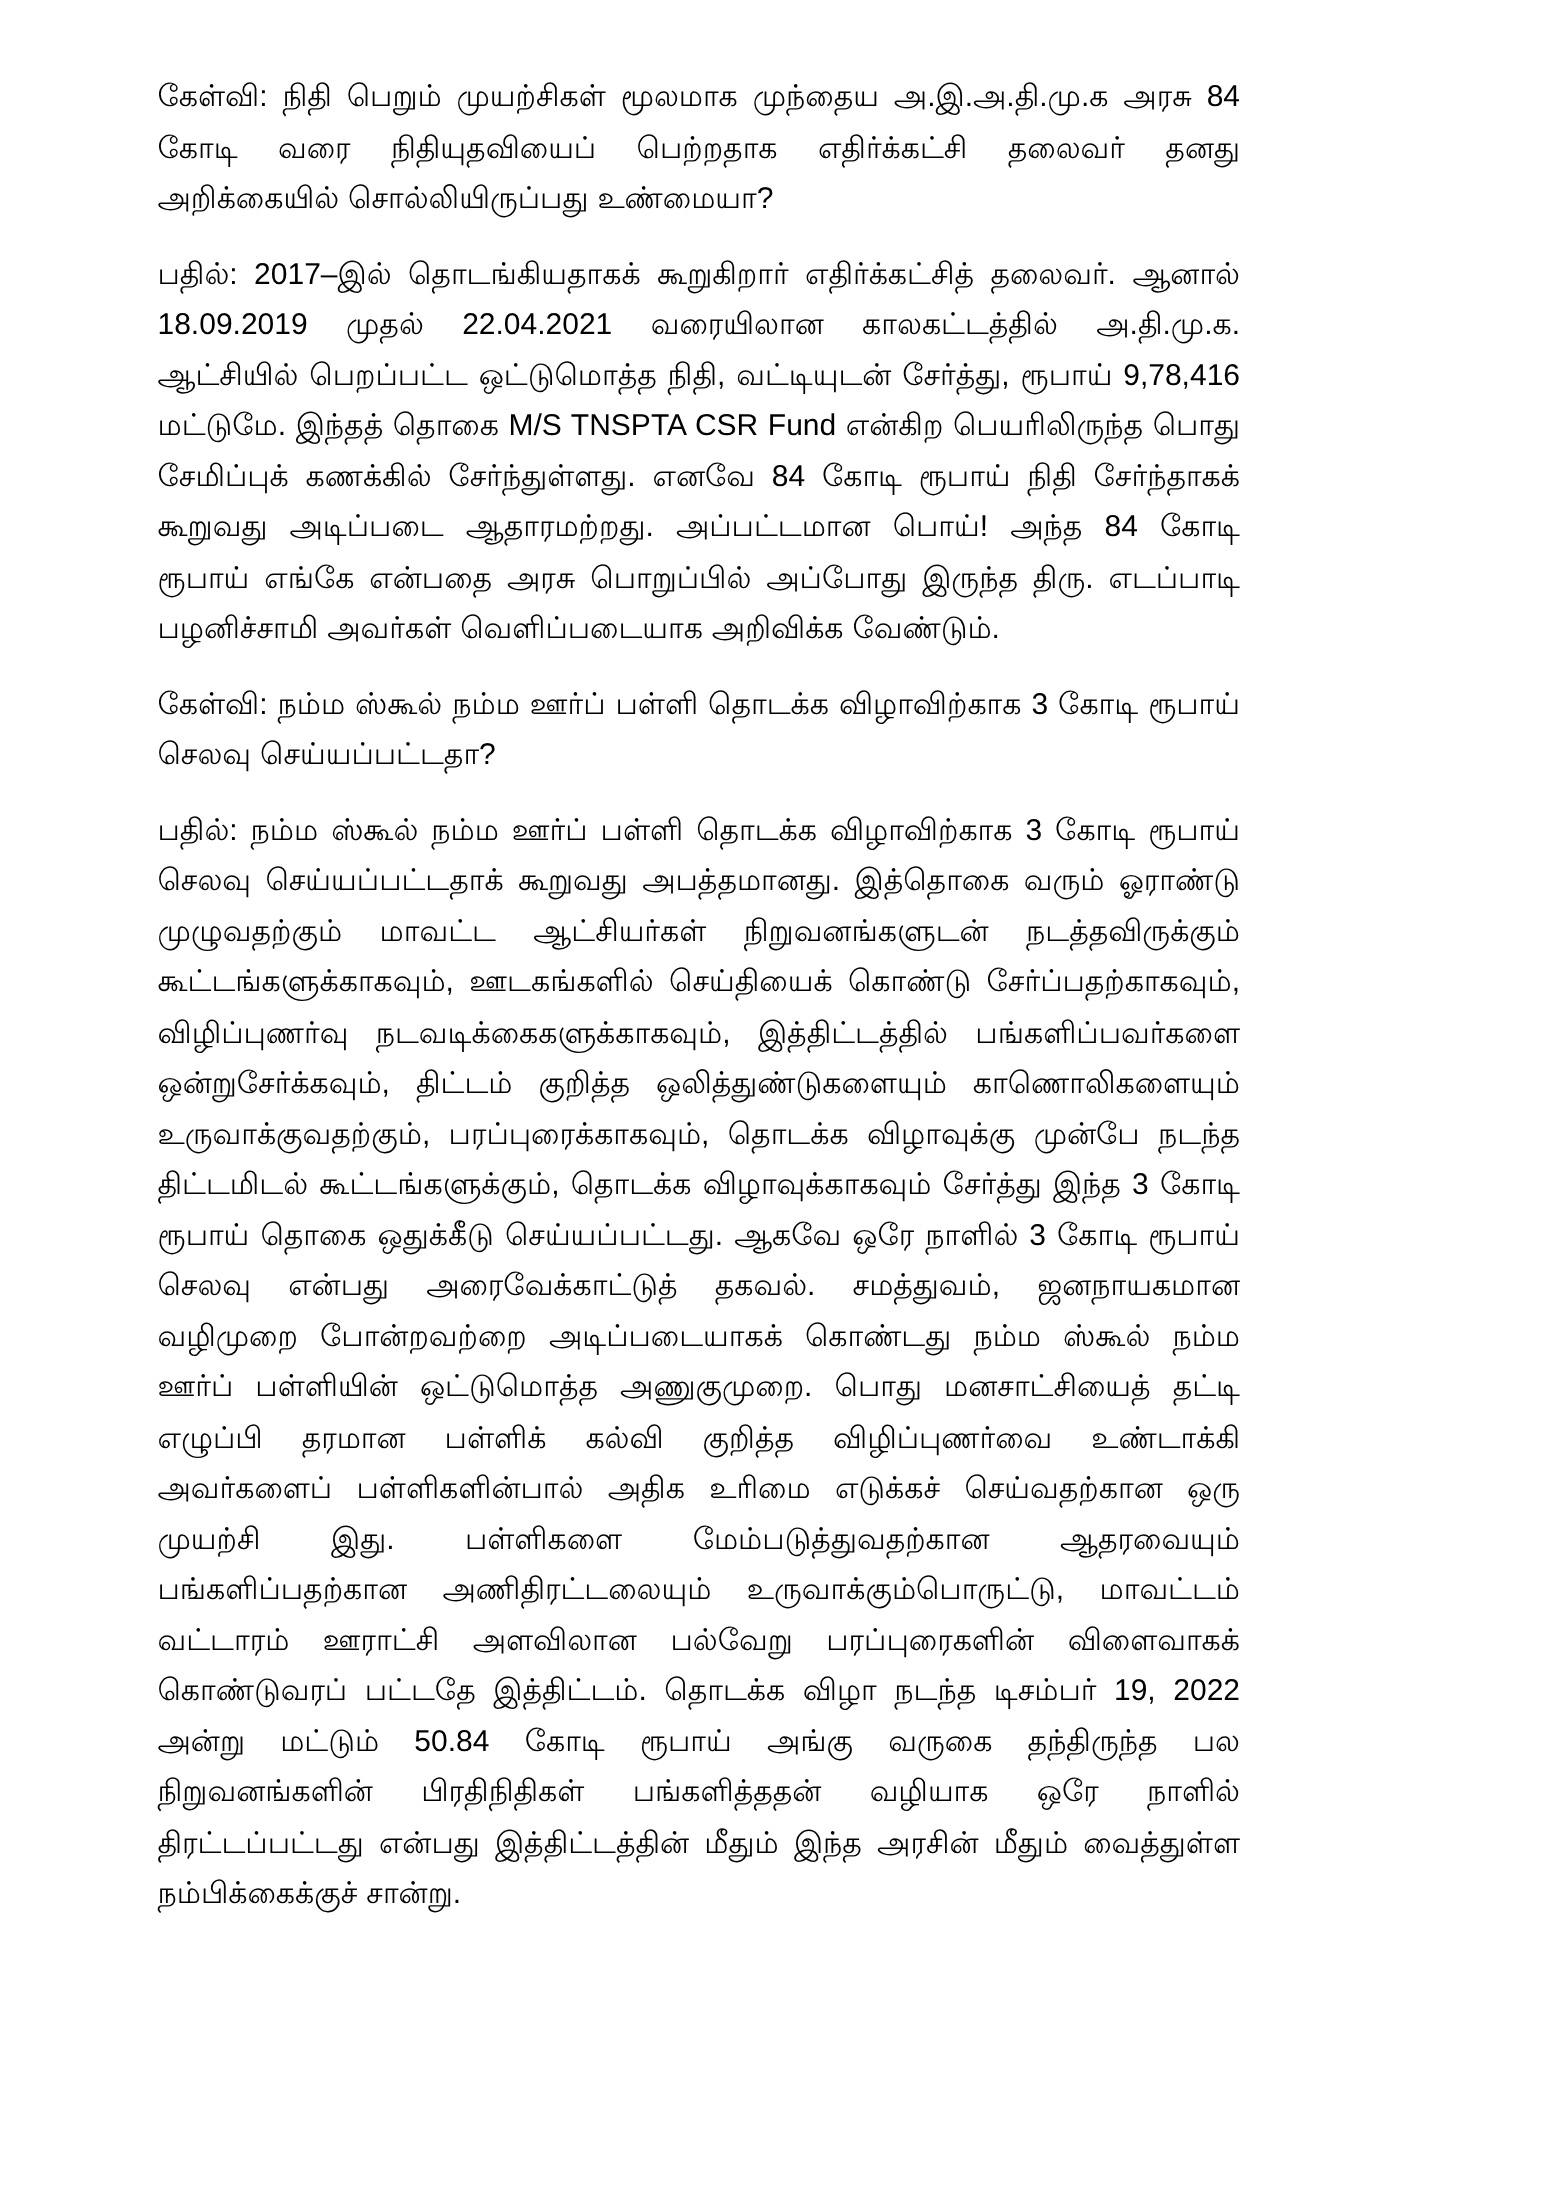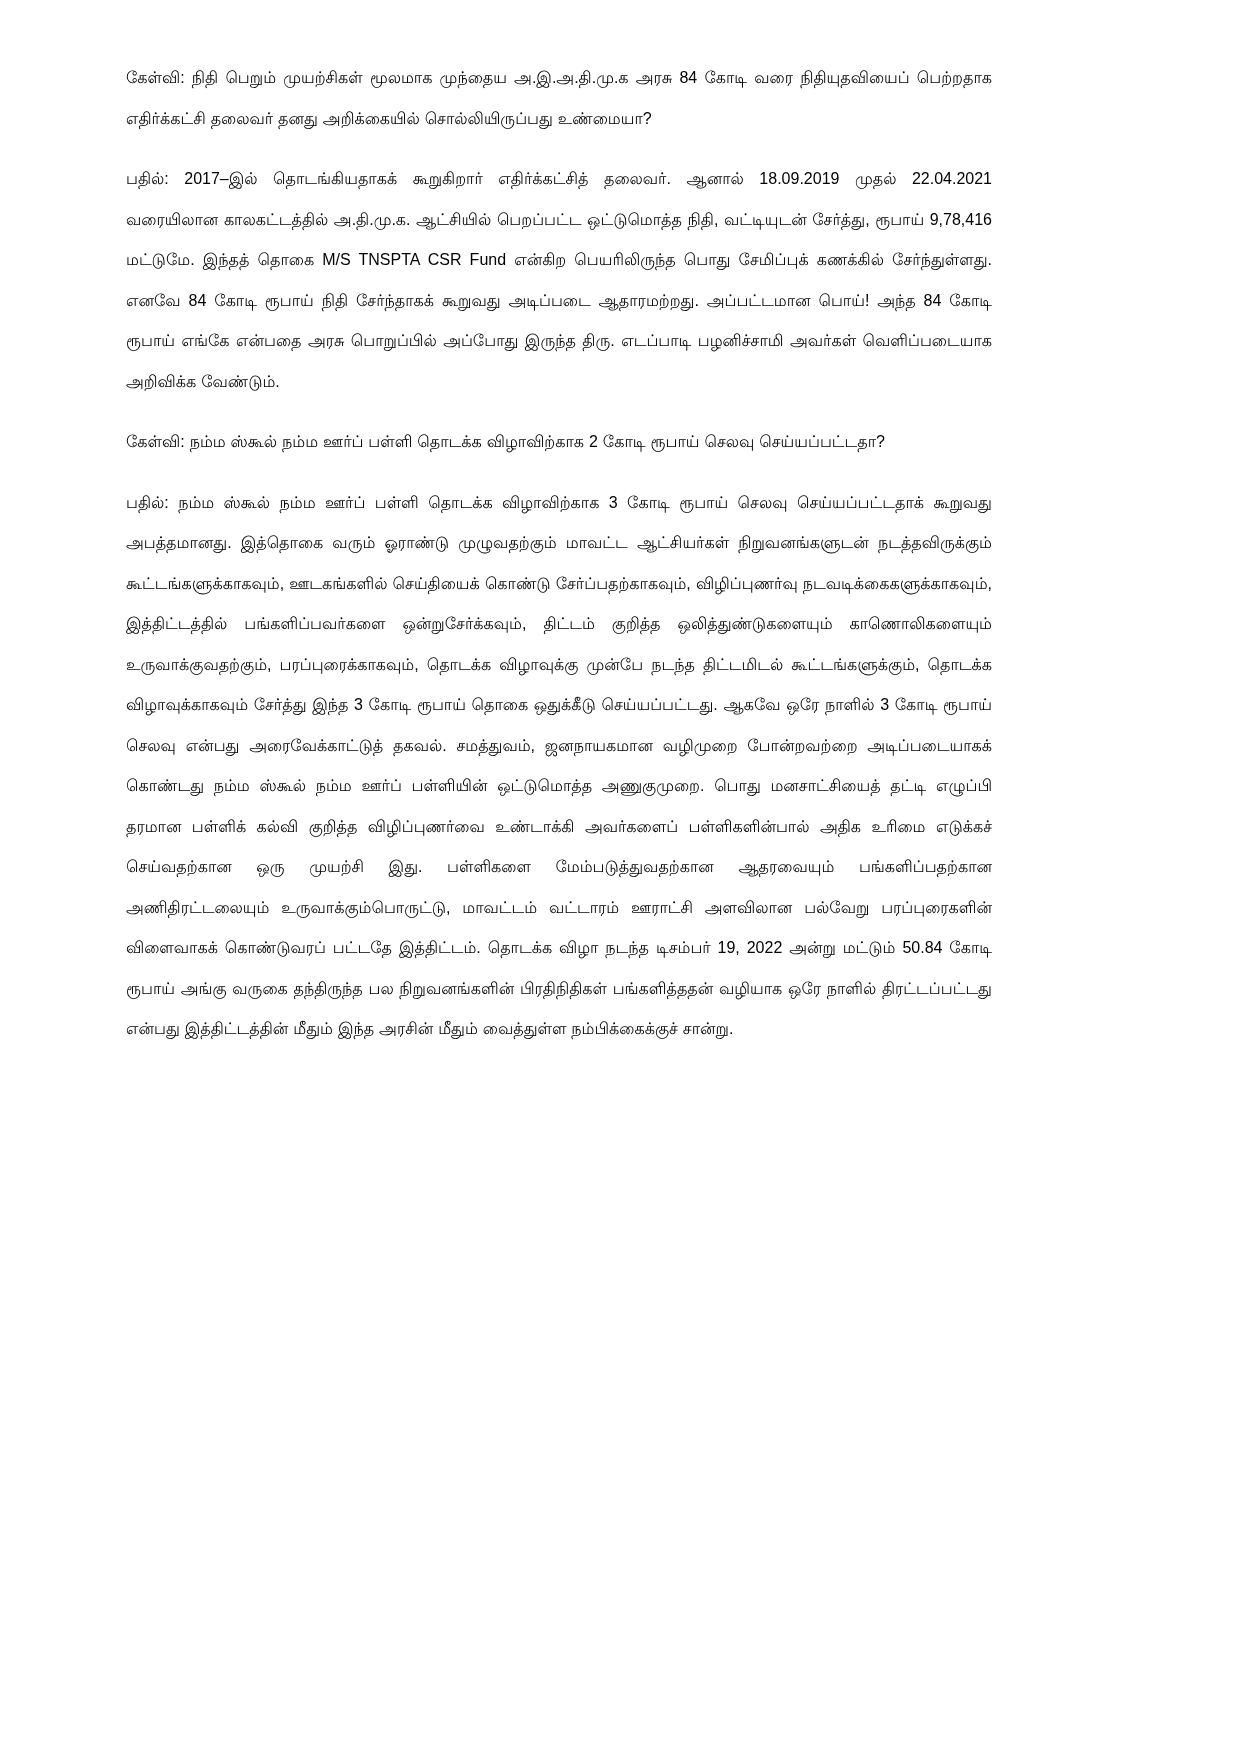--- a/index.html
+++ b/index.html
@@ -18,21 +18,21 @@
     padding: 58px 120px 40px 126px;
     font-family: "Liberation Sans", "DejaVu Sans", sans-serif;
   }
 
   .doc-body {
     width: 866px;
   }
 
   p.para {
     margin: 0 0 20px 0;
-    font-size: 16px;
+    font-size: 24px;
     line-height: 40.5px;
     color: #000000;
     text-align: justify;
     text-justify: inter-word;
     word-spacing: 0.5px;
     -webkit-hyphens: none;
     hyphens: none;
   }
 
   p.para:last-child {
@@ -47,18 +47,18 @@
 </head>
 <body>
 
 <div class="page">
   <div class="doc-body">
 
     <p class="para">கேள்வி: நிதி பெறும் முயற்சிகள் மூலமாக முந்தைய அ.இ.அ.தி.மு.க அரசு 84 கோடி வரை நிதியுதவியைப் பெற்றதாக எதிர்க்கட்சி தலைவர் தனது அறிக்கையில் சொல்லியிருப்பது உண்மையா?</p>
 
     <p class="para">பதில்: 2017–இல் தொடங்கியதாகக் கூறுகிறார் எதிர்க்கட்சித் தலைவர். ஆனால் 18.09.2019 முதல் 22.04.2021 வரையிலான காலகட்டத்தில் அ.தி.மு.க. ஆட்சியில் பெறப்பட்ட ஒட்டுமொத்த நிதி, வட்டியுடன் சேர்த்து, ரூபாய் 9,78,416 மட்டுமே. இந்தத் தொகை M/S TNSPTA CSR Fund  என்கிற பெயரிலிருந்த பொது சேமிப்புக் கணக்கில் சேர்ந்துள்ளது. எனவே 84 கோடி ரூபாய் நிதி சேர்ந்தாகக் கூறுவது அடிப்படை ஆதாரமற்றது. அப்பட்டமான பொய்! அந்த 84 கோடி ரூபாய் எங்கே என்பதை அரசு பொறுப்பில் அப்போது இருந்த திரு. எடப்பாடி பழனிச்சாமி அவர்கள் வெளிப்படையாக அறிவிக்க வேண்டும்.</p>
 
-    <p class="para">கேள்வி: நம்ம ஸ்கூல் நம்ம ஊர்ப் பள்ளி தொடக்க விழாவிற்காக 2 கோடி ரூபாய் செலவு செய்யப்பட்டதா?</p>
+    <p class="para">கேள்வி: நம்ம ஸ்கூல் நம்ம ஊர்ப் பள்ளி தொடக்க விழாவிற்காக 3 கோடி ரூபாய் செலவு செய்யப்பட்டதா?</p>
 
     <p class="para">பதில்: நம்ம ஸ்கூல் நம்ம ஊர்ப் பள்ளி தொடக்க விழாவிற்காக 3 கோடி ரூபாய் செலவு செய்யப்பட்டதாக் கூறுவது அபத்தமானது. இத்தொகை வரும் ஓராண்டு முழுவதற்கும் மாவட்ட ஆட்சியர்கள் நிறுவனங்களுடன் நடத்தவிருக்கும் கூட்டங்களுக்காகவும், ஊடகங்களில் செய்தியைக் கொண்டு சேர்ப்பதற்காகவும், விழிப்புணர்வு நடவடிக்கைகளுக்காகவும், இத்திட்டத்தில் பங்களிப்பவர்களை ஒன்றுசேர்க்கவும், திட்டம் குறித்த ஒலித்துண்டுகளையும் காணொலிகளையும் உருவாக்குவதற்கும், பரப்புரைக்காகவும், தொடக்க விழாவுக்கு முன்பே நடந்த திட்டமிடல் கூட்டங்களுக்கும், தொடக்க விழாவுக்காகவும் சேர்த்து இந்த 3 கோடி ரூபாய் தொகை ஒதுக்கீடு செய்யப்பட்டது. ஆகவே ஒரே நாளில் 3 கோடி ரூபாய் செலவு என்பது அரைவேக்காட்டுத் தகவல். சமத்துவம், ஜனநாயகமான வழிமுறை போன்றவற்றை அடிப்படையாகக் கொண்டது நம்ம ஸ்கூல் நம்ம ஊர்ப் பள்ளியின் ஒட்டுமொத்த அணுகுமுறை. பொது மனசாட்சியைத் தட்டி எழுப்பி தரமான பள்ளிக் கல்வி குறித்த விழிப்புணர்வை உண்டாக்கி அவர்களைப் பள்ளிகளின்பால் அதிக உரிமை எடுக்கச் செய்வதற்கான ஒரு முயற்சி இது. பள்ளிகளை மேம்படுத்துவதற்கான ஆதரவையும் பங்களிப்பதற்கான அணிதிரட்டலையும் உருவாக்கும்பொருட்டு,  மாவட்டம் வட்டாரம் ஊராட்சி அளவிலான பல்வேறு பரப்புரைகளின் விளைவாகக் கொண்டுவரப் பட்டதே இத்திட்டம்.  தொடக்க விழா நடந்த டிசம்பர் 19, 2022 அன்று மட்டும் 50.84 கோடி ரூபாய் அங்கு வருகை தந்திருந்த பல நிறுவனங்களின் பிரதிநிதிகள் பங்களித்ததன் வழியாக ஒரே நாளில் திரட்டப்பட்டது என்பது இத்திட்டத்தின் மீதும் இந்த அரசின் மீதும் வைத்துள்ள நம்பிக்கைக்குச் சான்று.</p>
 
   </div>
 </div>
 
 </body></html>

